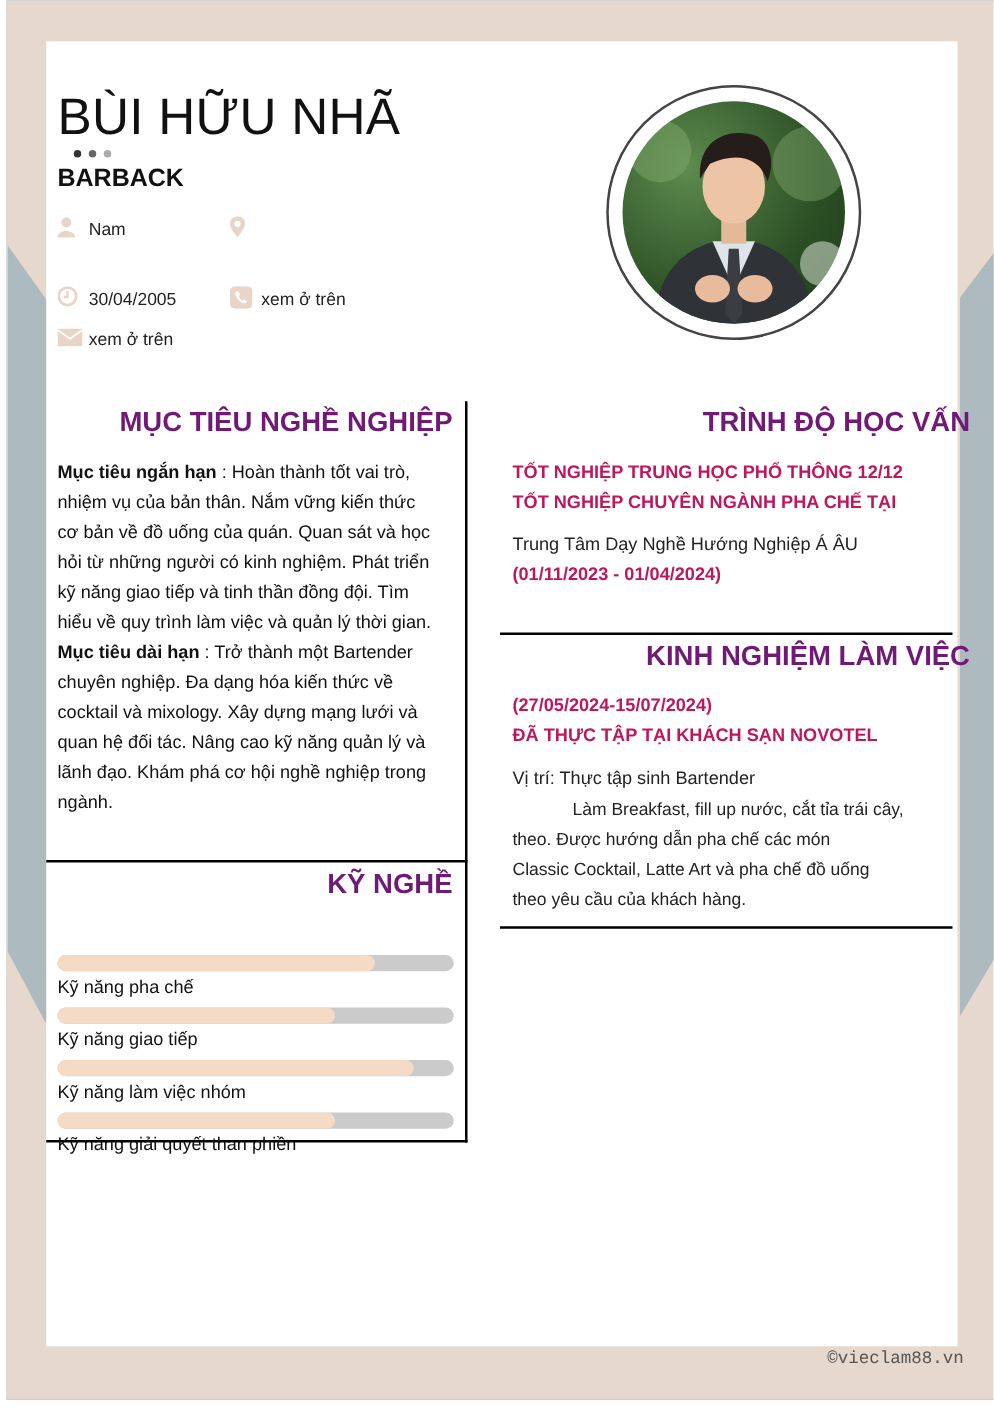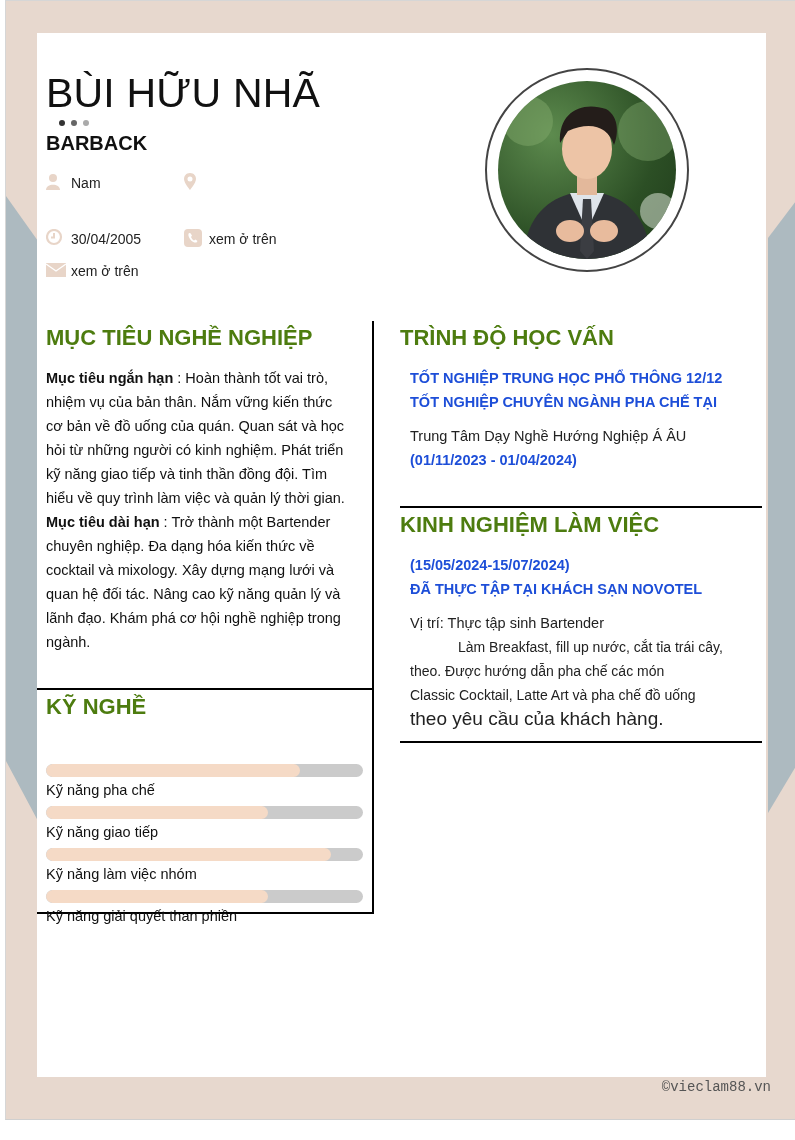--- a/index.html
+++ b/index.html
@@ -30,29 +30,29 @@
     border: 2px solid #444; border-radius: 50%;
   }
   .avatar {
     position: absolute; left: 498px; top: 81px; width: 178px; height: 178px; border-radius: 50%;
     overflow: hidden; background: radial-gradient(circle at 30% 30%, #5d8b4e, #2c4f25 60%, #1e3a1a);
   }
 
   .vline { position: absolute; left: 372px; top: 321px; width: 2px; height: 593px; background: #000; }
   .hline { position: absolute; height: 2px; background: #000; }
 
-  .sec-title { position: absolute; font-size: 22px; font-weight: 700; text-align: left; color: #4d7c0f; }
+  .sec-title { position: absolute; font-size: 22px; font-weight: 700; text-align: right; color: #701a75; }
   .para { position: absolute; font-size: 14.5px; line-height: 24px; color: #111; }
   .para b { font-weight: 700; }
 
   .skill-label { position: absolute; left: 46px; font-size: 14.5px; color: #111; margin-top: 40px; }
   .skill-track { position: absolute; left: 46px; width: 317px; height: 13px; border-radius: 7px; background: #cbcbcb; overflow: hidden; }
   .skill-fill { height: 100%; border-radius: 7px; background: #f5dac6; }
 
-  .right-bold { position: absolute; left: 410px; font-size: 14.5px; font-weight: 700; line-height: 24px; color: #1d4ed8; }
+  .right-bold { position: absolute; left: 410px; font-size: 14.5px; font-weight: 700; line-height: 24px; color: #be185d; }
   .right-text { position: absolute; left: 410px; font-size: 14.5px; line-height: 24px; color: #222; }
 
   .watermark { position: absolute; right: 24px; top: 1079px; font-family: "Liberation Mono", "DejaVu Sans Mono", monospace; font-size: 14px; color: #555; }
 </style>
 </head>
 <body>
 
 <div class="frame">
 
   <svg class="deco" style="left:0;top:0" width="40" height="1120">
@@ -170,21 +170,21 @@
     <div class="skill-fill" style="width:70%;"></div>
   </div>
 
 <div class="sec-title" style="left:400px;top:325px;width:376px;">TRÌNH ĐỘ HỌC VẤN</div>
 <div class="right-bold" style="top:366px;">TỐT NGHIỆP TRUNG HỌC PHỔ THÔNG 12/12</div>
 <div class="right-bold" style="top:390px;">TỐT NGHIỆP CHUYÊN NGÀNH PHA CHẾ TẠI</div>
 <div class="right-text" style="top:424px;">Trung Tâm Dạy Nghề Hướng Nghiệp Á ÂU</div>
 <div class="right-bold" style="top:448px;">(01/11/2023 - 01/04/2024)</div>
 
 <div class="sec-title" style="left:400px;top:512px;width:376px;">KINH NGHIỆM LÀM VIỆC</div>
-<div class="right-bold" style="top:553px;">(15/05/2024-15/07/2024)</div>
+<div class="right-bold" style="top:553px;">(27/05/2024-15/07/2024)</div>
 <div class="right-bold" style="top:577px;">ĐÃ THỰC TẬP TẠI KHÁCH SẠN NOVOTEL</div>
 <div class="right-text" style="top:611px;">Vị trí: Thực tập sinh Bartender</div>
 <div class="right-text" style="top:635px;font-size:14px;margin-left:48px;">Làm Breakfast, fill up nước, cắt tỉa trái cây,</div>
 <div class="right-text" style="top:659px;font-size:14px;">theo. Được hướng dẫn pha chế các món</div>
 <div class="right-text" style="top:683px;font-size:14px;">Classic Cocktail, Latte Art và pha chế đồ uống</div>
-<div class="right-text" style="top:707px;font-size:19px;">theo yêu cầu của khách hàng.</div>
+<div class="right-text" style="top:707px;font-size:14px;">theo yêu cầu của khách hàng.</div>
 
 <div class="watermark">©vieclam88.vn</div>
 
 </body></html>

